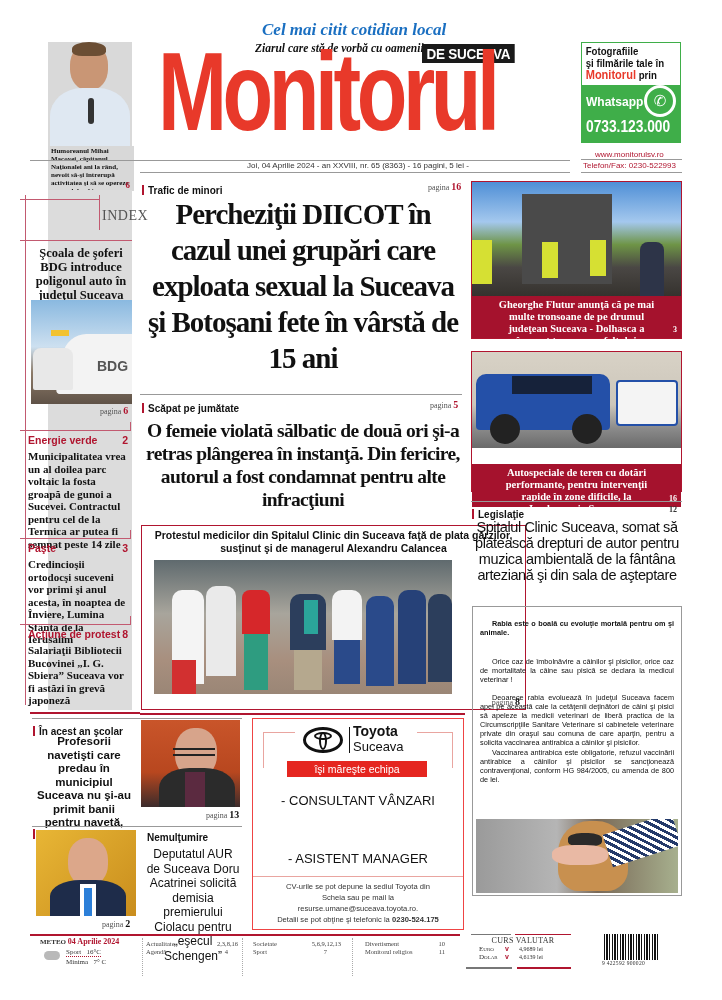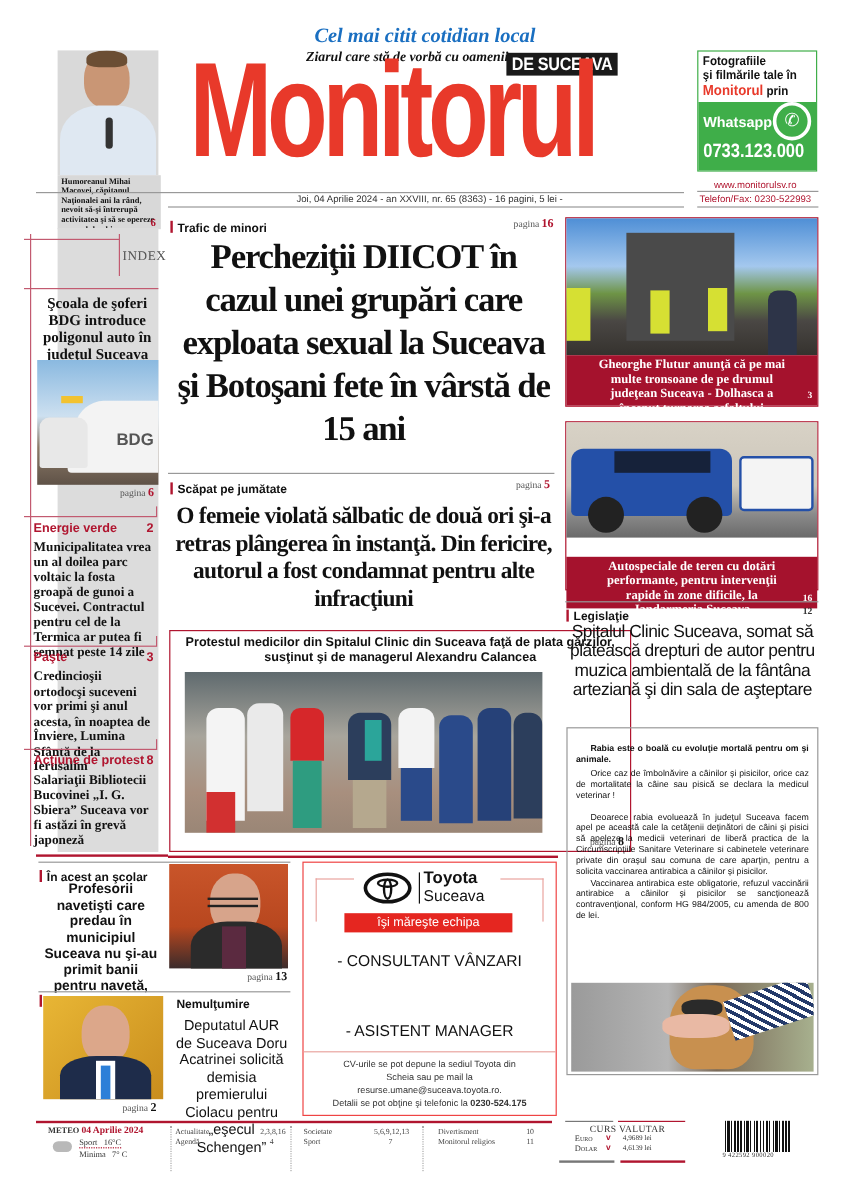--- a/index.html
+++ b/index.html
@@ -54,21 +54,21 @@
 </div>
 <div class="abs" style="left:595px;top:150px;font-family:'Liberation Sans',sans-serif;font-size:8px;color:#b0152f">www.monitorulsv.ro</div>
 <div class="abs" style="left:583px;top:161px;font-family:'Liberation Sans',sans-serif;font-size:8px;color:#b0152f">Telefon/Fax: 0230-522993</div>
 <div class="abs" style="left:581px;top:159px;width:101px;height:1px;background:#999"></div>
 <div class="abs" style="left:581px;top:172px;width:101px;height:1px;background:#999"></div>
 
 <div class="abs" style="left:48px;top:190px;width:84px;height:520px;background:#dcdcdc"></div>
 <div class="abs" style="left:25px;top:195px;width:1px;height:510px;background:#c25a70"></div>
 <div class="abs" style="left:20px;top:199px;width:80px;height:1px;background:#c25a70"></div>
 <div class="abs" style="left:99px;top:195px;width:1px;height:35px;background:#c25a70"></div>
-<div class="abs" style="left:102px;top:208px;font-size:11px;color:#555;letter-spacing:0.5px">INDEX</div>
+<div class="abs" style="left:102px;top:208px;font-size:14px;color:#555;letter-spacing:0.5px">INDEX</div>
 <div class="abs" style="left:20px;top:240px;width:112px;height:1px;background:#c25a70"></div>
 
 <div class="abs idx-text" style="left:30px;top:246px;width:102px;text-align:center;font-size:12.5px;line-height:14px">Şcoala de şoferi BDG introduce poligonul auto în judeţul Suceava</div>
 <div class="photo" style="left:31px;top:300px;width:101px;height:104px;background:linear-gradient(180deg,#8ab9e0 0%,#cde0f0 45%,#8c7a68 70%,#5f5247 100%)">
   <div style="position:absolute;left:30px;top:34px;width:80px;height:60px;background:#f3f3f3;border-radius:20px 6px 4px 4px;transform:skewX(-10deg)"></div>
   <div style="position:absolute;left:2px;top:48px;width:40px;height:42px;background:#e8e8e8;border-radius:8px 8px 2px 2px"></div>
   <div style="position:absolute;left:20px;top:30px;width:18px;height:6px;background:#f2c230"></div>
   <div style="position:absolute;left:66px;top:58px;font-family:'Liberation Sans',sans-serif;font-weight:bold;font-size:14px;color:#555">BDG</div>
 </div>
 <div class="abs pg" style="left:100px;top:405px">
@@ -176,21 +176,21 @@
 
 <div class="abs" style="left:471px;top:501px;width:211px;height:1px;background:#999"></div>
 <div class="abs" style="left:472px;top:504px">
   <span class="bar"></span><span class="kicker">Legislaţie</span>
 </div>
 <div class="abs" style="left:669px;top:505px;font-size:8px;color:#333;font-weight:bold">12</div>
 <div class="abs cond" style="left:472px;top:519px;width:210px;text-align:center;font-size:14.5px;line-height:16px;font-weight:normal;letter-spacing:-0.4px">Spitalul Clinic Suceava, somat să plătească drepturi de autor pentru muzica ambientală de la fântâna arteziană şi din sala de aşteptare</div>
 
 <div class="abs" style="left:472px;top:606px;width:210px;height:290px;border:1px solid #999;padding:4px 7px;font-family:'Liberation Sans',sans-serif">
   <p style="font-size:7.3px;line-height:9px;font-weight:bold;text-indent:12px;margin-top:8px;text-align:justify">Rabia este o boală cu evoluţie mortală pentru om şi animale.</p>
-  <p style="font-size:7.3px;line-height:9px;text-indent:12px;margin-top:3px;text-align:justify">Orice caz de îmbolnăvire a câinilor şi pisicilor, orice caz de mortalitate la câine sau pisică se declara la medicul veterinar !</p>
+  <p style="font-size:7.3px;line-height:9px;text-indent:12px;margin-top:20px;text-align:justify">Orice caz de îmbolnăvire a câinilor şi pisicilor, orice caz de mortalitate la câine sau pisică se declara la medicul veterinar !</p>
   <p style="font-size:7.3px;line-height:9px;text-indent:12px;margin-top:9px;text-align:justify">Deoarece rabia evoluează în judeţul Suceava facem apel pe această cale la cetăţenii deţinători de câini şi pisici să apeleze la medicii veterinari de liberă practica de la Circumscripţiile Sanitare Veterinare si cabinetele veterinare private din oraşul sau comuna de care aparţin, pentru a solicita vaccinarea antirabica a câinilor şi pisicilor.</p>
   <p style="font-size:7.3px;line-height:9px;text-indent:12px;margin-top:1px;text-align:justify">Vaccinarea antirabica este obligatorie, refuzul vaccinării antirabice a câinilor şi pisicilor se sancţionează contravenţional, conform HG 984/2005, cu amenda de 800 de lei.</p>
   <div class="photo" style="left:3px;top:212px;width:202px;height:74px;background:linear-gradient(90deg,#9a9a9a 0%,#b5b5b5 40%,#7a6a58 60%,#a7b08e 100%)">
     <div style="position:absolute;left:82px;top:2px;width:70px;height:70px;border-radius:45% 45% 30% 30%;background:#c8904f"></div>
     <div style="position:absolute;left:92px;top:14px;width:34px;height:14px;border-radius:40%;background:#2a2a2a"></div>
     <div style="position:absolute;left:76px;top:26px;width:56px;height:20px;border-radius:40%;background:#e9b9a4"></div>
     <div style="position:absolute;left:130px;top:4px;width:72px;height:34px;background:repeating-linear-gradient(45deg,#243a6a 0 3px,#fff 3px 6px);transform:rotate(-18deg)"></div>
   </div>
 </div>
 

